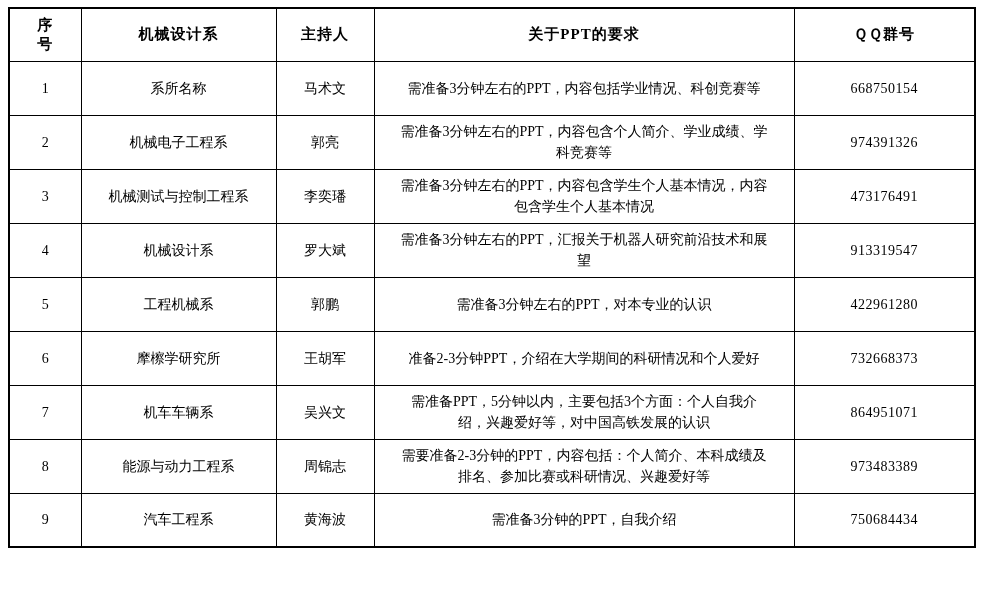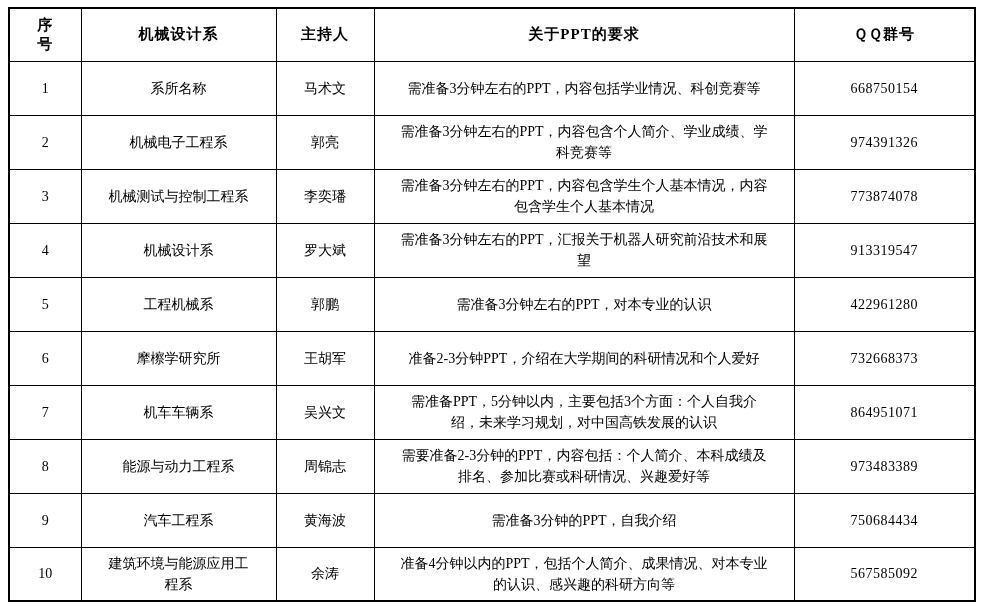--- a/index.html
+++ b/index.html
@@ -90,21 +90,21 @@
     <td class="c-dept">机械电子工程系</td>
     <td class="c-host">郭亮</td>
     <td class="c-req">需准备3分钟左右的PPT，内容包含个人简介、学业成绩、学科竞赛等</td>
     <td class="c-qq">974391326</td>
   </tr>
         <tr>
     <td class="c-no">3</td>
     <td class="c-dept">机械测试与控制工程系</td>
     <td class="c-host">李奕璠</td>
     <td class="c-req">需准备3分钟左右的PPT，内容包含学生个人基本情况，内容包含学生个人基本情况</td>
-    <td class="c-qq">773874078</td>
+    <td class="c-qq">473176491</td>
   </tr>
         <tr>
     <td class="c-no">4</td>
     <td class="c-dept">机械设计系</td>
     <td class="c-host">罗大斌</td>
     <td class="c-req">需准备3分钟左右的PPT，汇报关于机器人研究前沿技术和展望</td>
     <td class="c-qq">913319547</td>
   </tr>
         <tr>
     <td class="c-no">5</td>
@@ -117,39 +117,32 @@
     <td class="c-no">6</td>
     <td class="c-dept">摩檫学研究所</td>
     <td class="c-host">王胡军</td>
     <td class="c-req">准备2-3分钟PPT，介绍在大学期间的科研情况和个人爱好</td>
     <td class="c-qq">732668373</td>
   </tr>
         <tr>
     <td class="c-no">7</td>
     <td class="c-dept">机车车辆系</td>
     <td class="c-host">吴兴文</td>
-    <td class="c-req">需准备PPT，5分钟以内，主要包括3个方面：个人自我介绍，未来学习规划，对中国高铁发展的认识</td>
+    <td class="c-req">需准备PPT，5分钟以内，主要包括3个方面：个人自我介绍，兴趣爱好等，对中国高铁发展的认识</td>
     <td class="c-qq">864951071</td>
   </tr>
         <tr>
     <td class="c-no">8</td>
     <td class="c-dept">能源与动力工程系</td>
     <td class="c-host">周锦志</td>
     <td class="c-req">需要准备2-3分钟的PPT，内容包括：个人简介、本科成绩及排名、参加比赛或科研情况、兴趣爱好等</td>
     <td class="c-qq">973483389</td>
   </tr>
         <tr>
     <td class="c-no">9</td>
     <td class="c-dept">汽车工程系</td>
     <td class="c-host">黄海波</td>
     <td class="c-req">需准备3分钟的PPT，自我介绍</td>
     <td class="c-qq">750684434</td>
   </tr>
-        <tr>
-    <td class="c-no">10</td>
-    <td class="c-dept">建筑环境与能源应用工程系</td>
-    <td class="c-host">余涛</td>
-    <td class="c-req">准备4分钟以内的PPT，包括个人简介、成果情况、对本专业的认识、感兴趣的科研方向等</td>
-    <td class="c-qq">567585092</td>
-  </tr>
       </tbody>
   </table>
 </div>
 
 </body></html>

